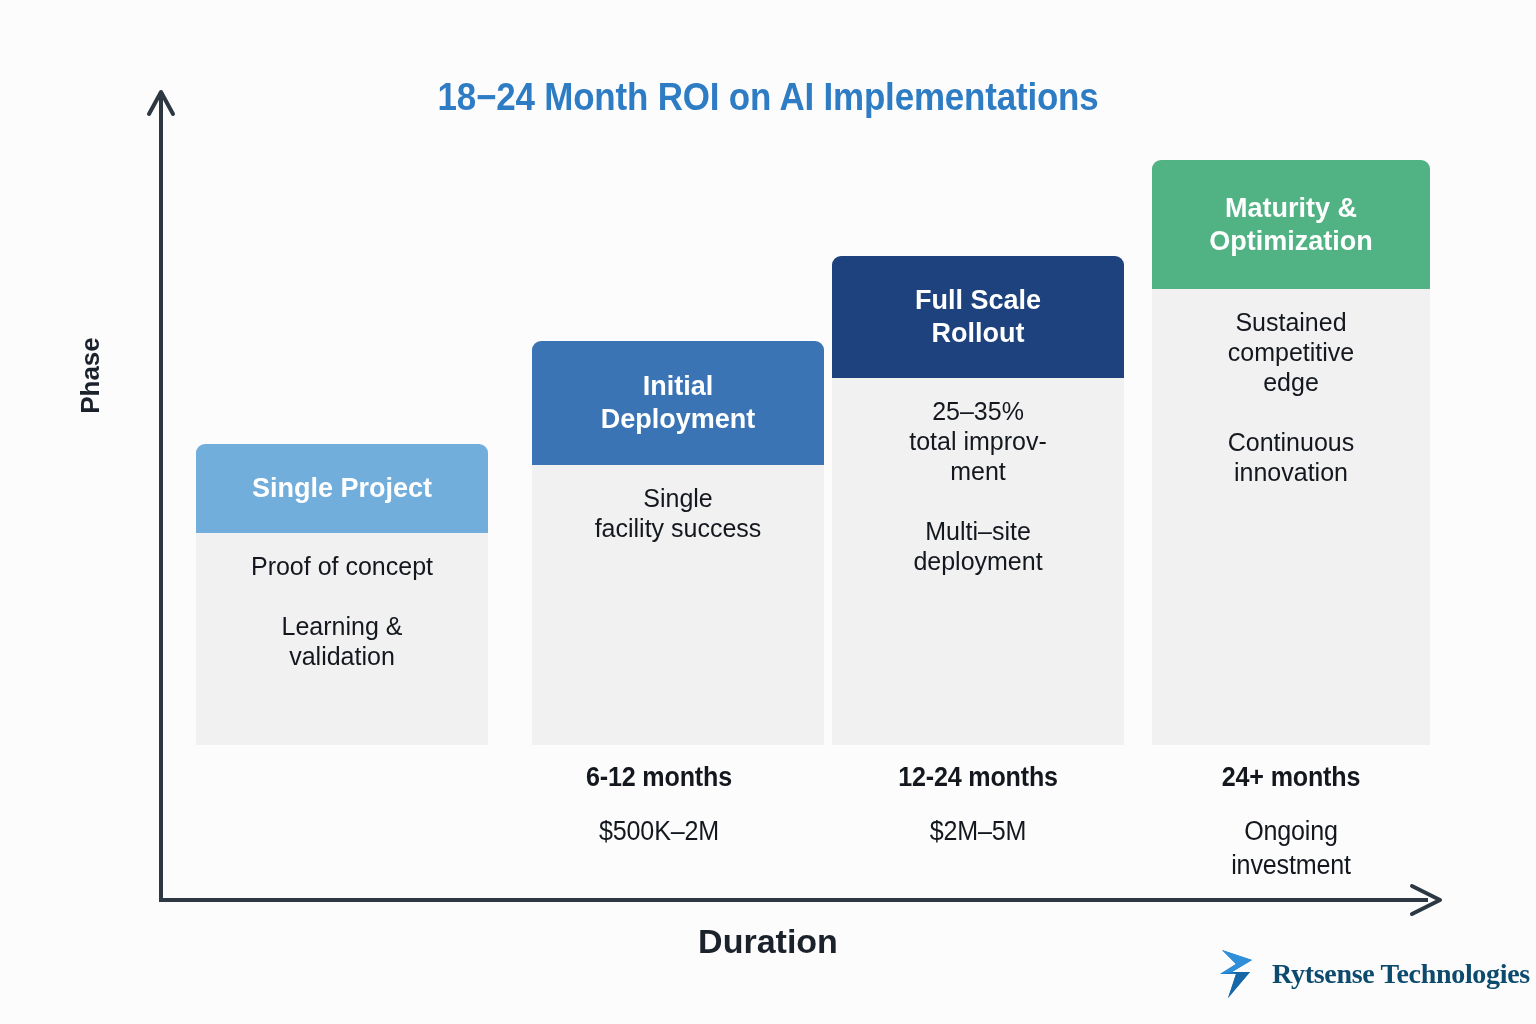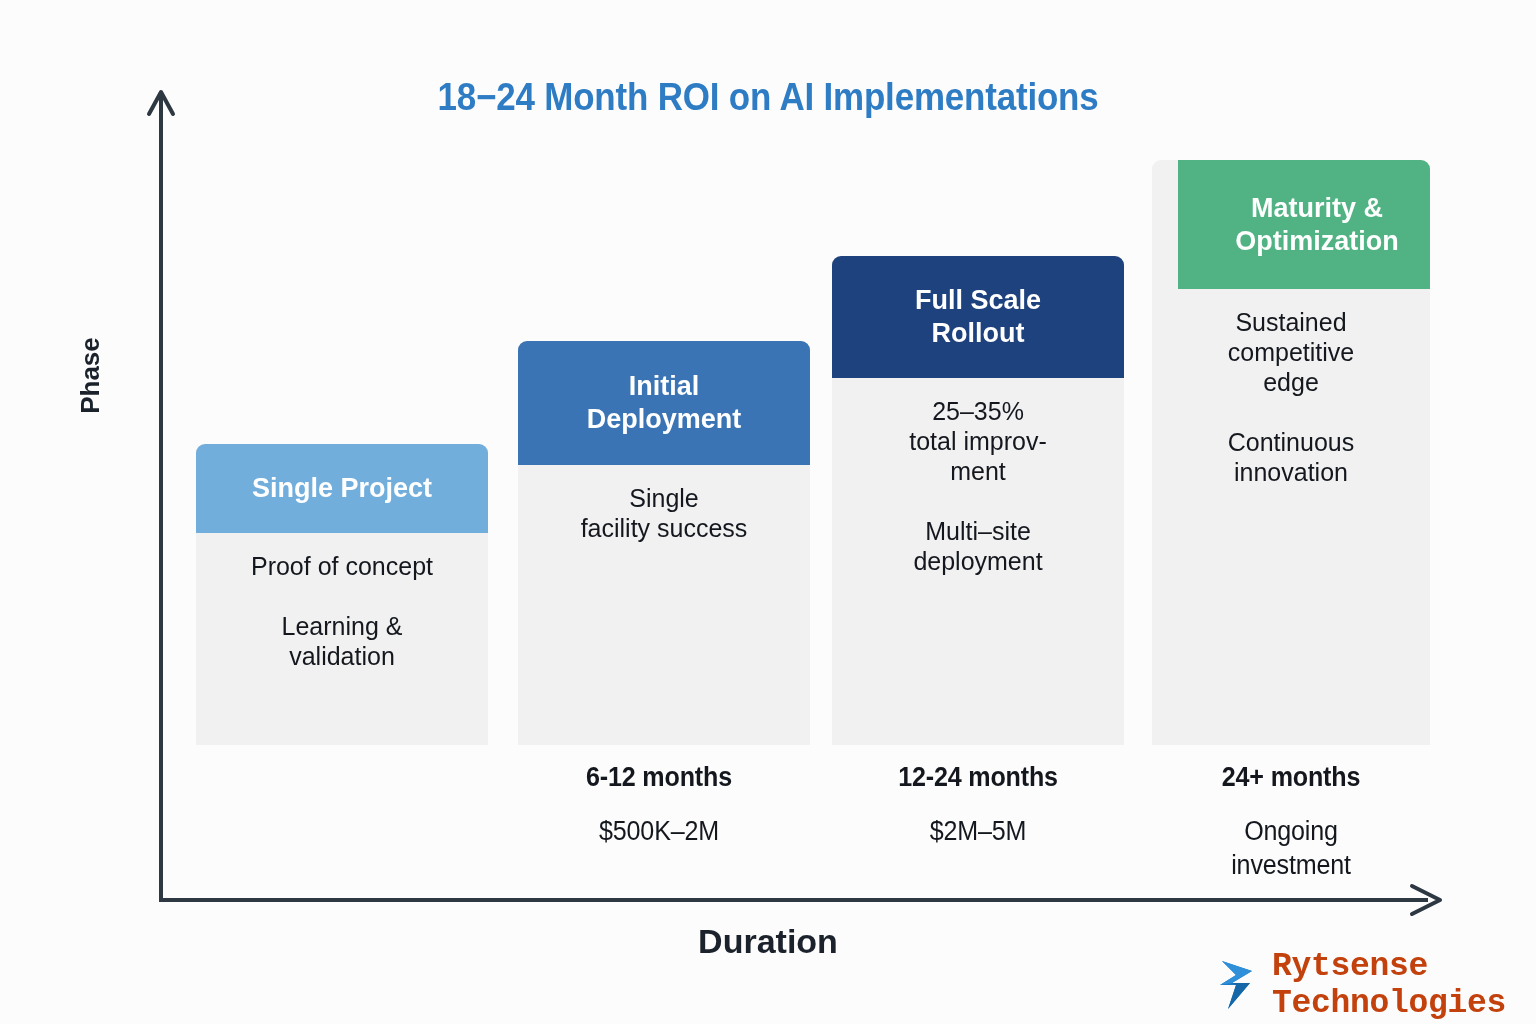--- a/index.html
+++ b/index.html
@@ -141,24 +141,24 @@
   
   .logo {
     position: absolute;
     left: 1218px;
     top: 948px;
     display: flex;
     align-items: center;
     gap: 12px;
   }
   .logo-text {
-    font-family: Liberation Mono, monospace;
-    font-size: 33px;
-    font-weight: bold;
-    color: #c2410c;
+    font-family: Liberation Serif, serif;
+    font-size: 28px;
+    font-weight: bold;
+    color: #0c4a6e;
     letter-spacing: -0.3px;
   }
 </style>
 </head>
 <body>
 
 <div id="canvas">
 
   <div class="chart-title">18−24 Month ROI on AI Implementations</div>
 
@@ -176,21 +176,21 @@
 
   <div class="bar" style="left:196px; width:292px; height:301px;">
     <div class="bar-header" style="background:#72AEDC; height:89px;">Single Project</div>
     <div class="bar-body">
       <div class="blk">Proof of concept</div>
       <div class="blk">Learning &amp;
 validation</div>
     </div>
   </div>
 
-  <div class="bar" style="left:518px; width:292px; height:404px;">
+  <div class="bar" style="left:532px; width:292px; height:404px;">
     <div class="bar-header" style="background:#3B74B4; height:124px;">Initial
 Deployment</div>
     <div class="bar-body">
       <div class="blk">Single
 facility success</div>
     </div>
   </div>
   <div class="bar-footer" style="left:513px; width:292px;">
     <span class="duration">6-12 months</span>
     <span class="cost">$500K‒2M</span>
@@ -206,21 +206,21 @@
       <div class="blk">Multi‒site
 deployment</div>
     </div>
   </div>
   <div class="bar-footer" style="left:832px; width:292px;">
     <span class="duration">12-24 months</span>
     <span class="cost">$2M‒5M</span>
   </div>
 
   <div class="bar" style="left:1152px; width:278px; height:585px;">
-    <div class="bar-header" style="background:#51B383; height:129px;margin-left:26px;">Maturity &amp;
+    <div class="bar-header" style="background:#51B383; height:129px;">Maturity &amp;
 Optimization</div>
     <div class="bar-body">
       <div class="blk">Sustained
 competitive
 edge</div>
       <div class="blk">Continuous
 innovation</div>
     </div>
   </div>
   <div class="bar-footer" style="left:1152px; width:278px;">

